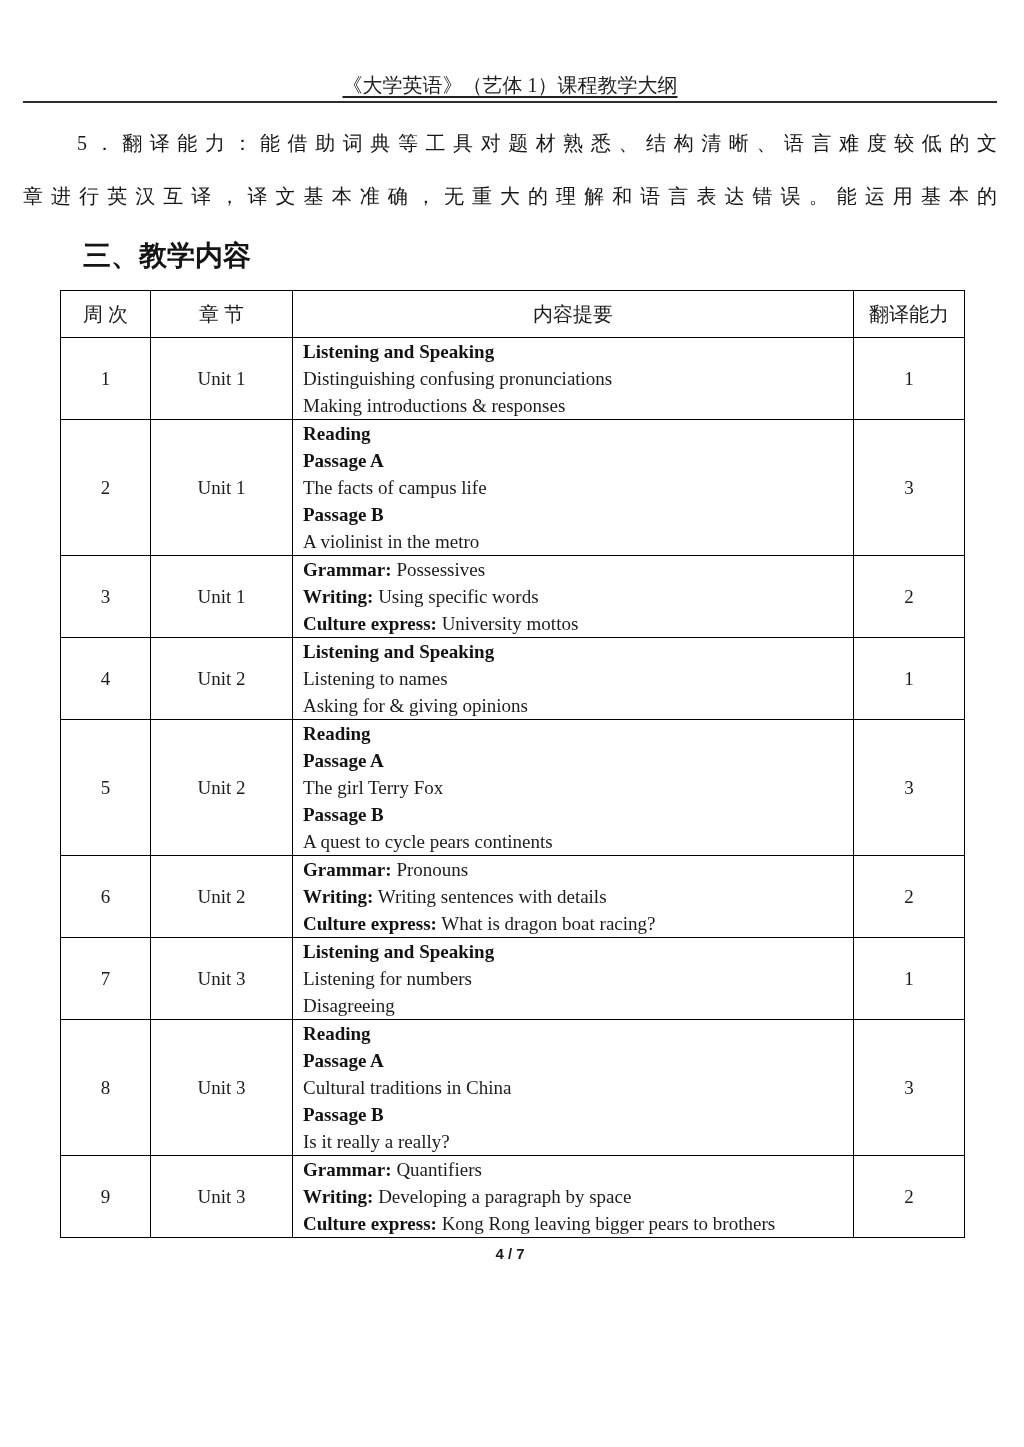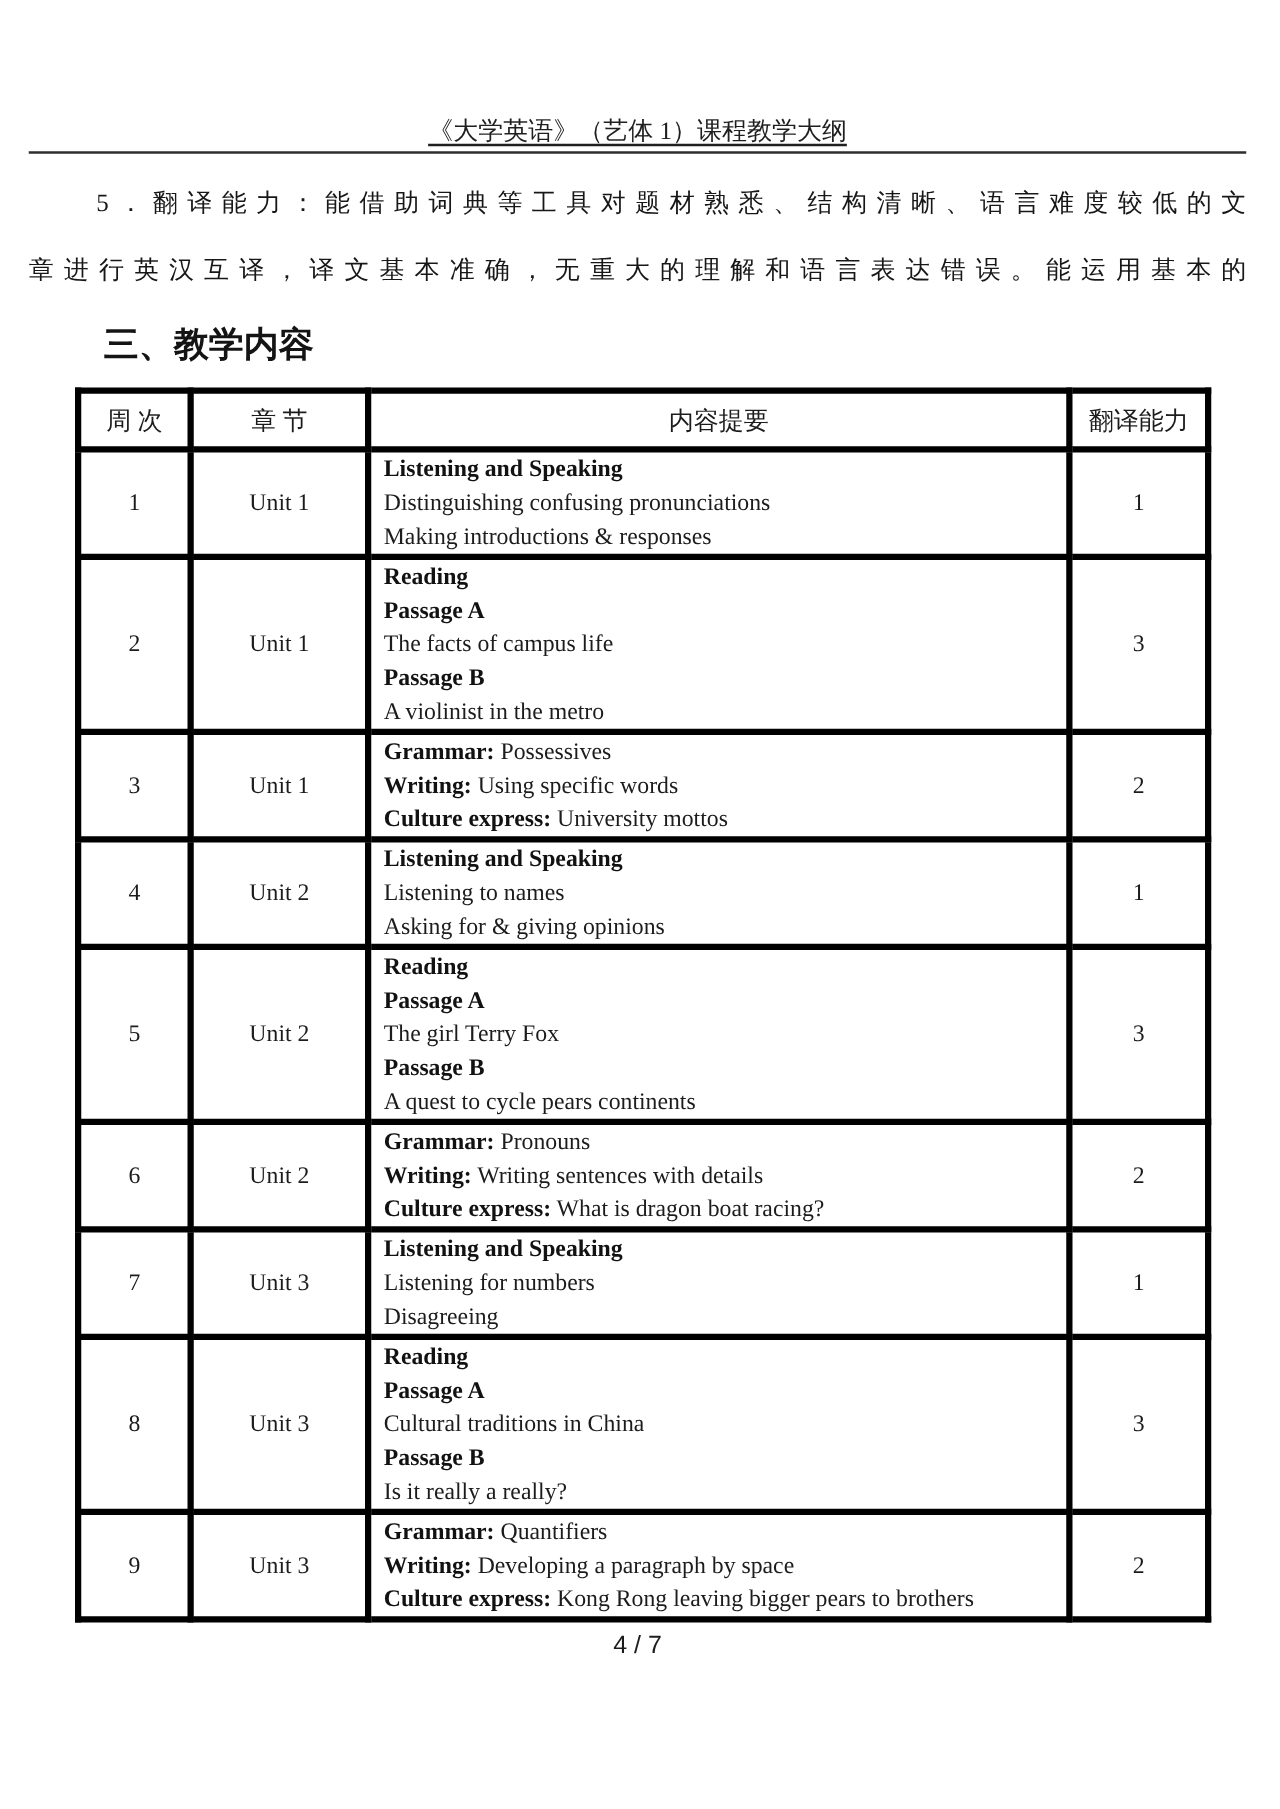--- a/index.html
+++ b/index.html
@@ -11,21 +11,21 @@
     background: #ffffff;
     color: #1a1a1a;
     font-family: "Liberation Serif", "DejaVu Serif", serif;
     overflow: hidden;
   }
   .content {
     margin-left: 23px;
     margin-right: 27px;
   }
   .doc-title {
-    padding-top: 92px;
+    padding-top: 72px;
     text-align: center;
     font-size: 20px;
     line-height: 26px;
     text-decoration: underline;
     text-underline-offset: 4px;
     color: #1f1f1f;
   }
   .header-rule {
     margin-top: 3px;
     border-bottom: 2px solid #2e2e2e;
@@ -60,21 +60,21 @@
     color: #141414;
   }
   table.schedule {
     margin-top: 17px;
     margin-left: 37px;
     width: 904px;
     border-collapse: collapse;
     table-layout: fixed;
   }
   table.schedule th, table.schedule td {
-    border: 5px solid #000000;
+    border: 1px solid #000000;
   }
   table.schedule th {
     height: 47px;
     font-size: 20px;
     font-weight: normal;
     text-align: center;
     vertical-align: middle;
     color: #1c1c1c;
   }
   td.c-mid {
@@ -88,22 +88,22 @@
     vertical-align: middle;
     font-size: 19px;
     color: #1c1c1c;
   }
   td.c-content .line { line-height: 27px; }
   td.c-content b { font-weight: bold; color: #121212; }
   .footer {
     margin-top: 7px;
     text-align: center;
     font-family: "Liberation Sans", "DejaVu Sans", sans-serif;
-    font-size: 20px;
-    font-weight: normal;
+    font-size: 15px;
+    font-weight: bold;
     color: #1c1c1c;
   }
 </style>
 </head>
 <body>
 
 <div class="page">
   <div class="content">
     <div class="doc-title">《大学英语》（艺体 1）课程教学大纲</div>
     <div class="header-rule"></div>

